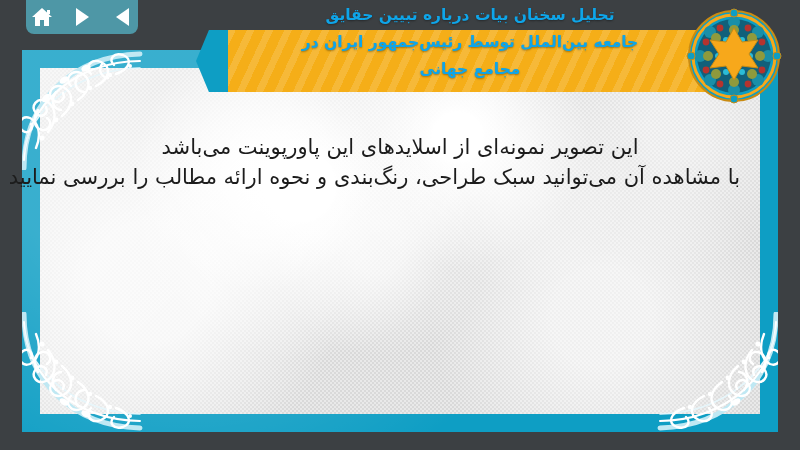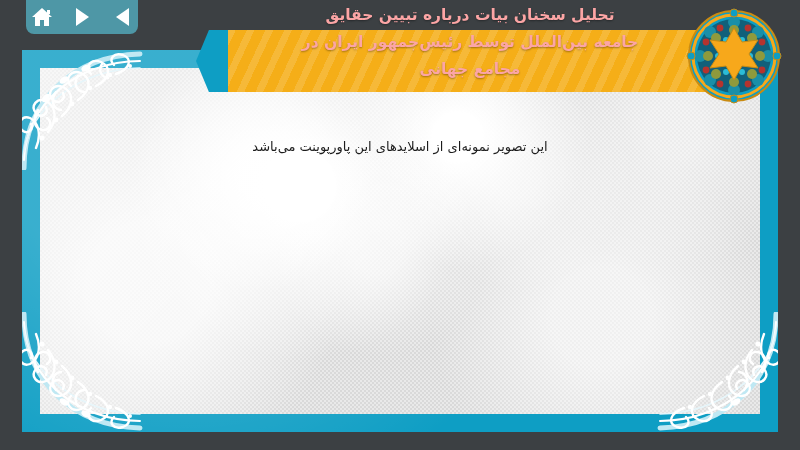--- a/index.html
+++ b/index.html
@@ -86,36 +86,36 @@
   .title-band{
     position:absolute;left:228px;top:30px;width:480px;height:62px;
     background:#f5ae18;
     background-image:repeating-linear-gradient(115deg,
         rgba(255,255,255,.14) 0 7px, rgba(255,255,255,0) 7px 17px);
     z-index:7;
   }
   .title-text{
     position:absolute;left:150px;top:2px;width:640px;
     text-align:center;direction:rtl;
-    color:#fca5a5;font-size:15.5px;line-height:27px;font-weight:bold;
+    color:#0ea5e9;font-size:15.5px;line-height:27px;font-weight:bold;
     text-shadow:0 1px 2px rgba(0,0,0,.35);
     z-index:9;
     white-space:pre-line;
   }
 
   
   .medallion{
     position:absolute;left:686px;top:8px;width:96px;height:96px;z-index:10;
   }
 
   
   .body-text{
     position:absolute;left:60px;top:132px;width:680px;
     direction:rtl;text-align:center;
-    color:#1c1c1c;font-size:13px;line-height:30px;
+    color:#1c1c1c;font-size:21px;line-height:30px;
     z-index:8;
   }
   .body-line{white-space:nowrap;}
 
   
   .bottom-bar{
     position:absolute;left:0;top:432px;width:800px;height:18px;
     background:#3c4043;z-index:6;
   }
   .side-left{position:absolute;left:0;top:0;width:22px;height:450px;background:#3c4043;z-index:6;}
@@ -214,20 +214,21 @@
             <circle cx="68" cy="38" r="2.2"></circle>
           <circle cx="88" cy="25" r="2.2"></circle>
           <ellipse cx="42" cy="30" rx="5" ry="3" transform="rotate(-35 42 30)"></ellipse>
         </g>
       </g>
     </svg>
   </div>
 
   <div class="body-text">
     <div class="body-line">این تصویر نمونه‌ای از اسلایدهای این پاورپوینت می‌باشد</div>
+    <div class="body-line">با مشاهده آن می‌توانید سبک طراحی، رنگ‌بندی و نحوه ارائه مطالب را بررسی نمایید</div>
   </div>
 
   <div class="top-bar"></div>
   <div class="bottom-bar"></div>
   <div class="side-left"></div>
   <div class="side-right"></div>
 
   <div class="title-arrow"></div>
   <div class="title-band"></div>
   <div class="title-text">تحلیل سخنان بیات درباره تبیین حقایق

